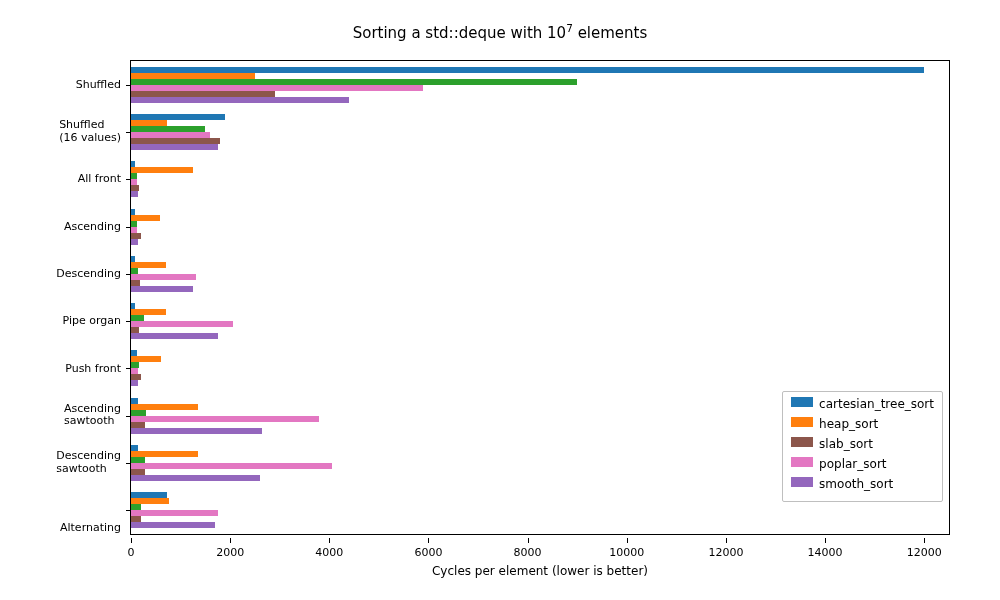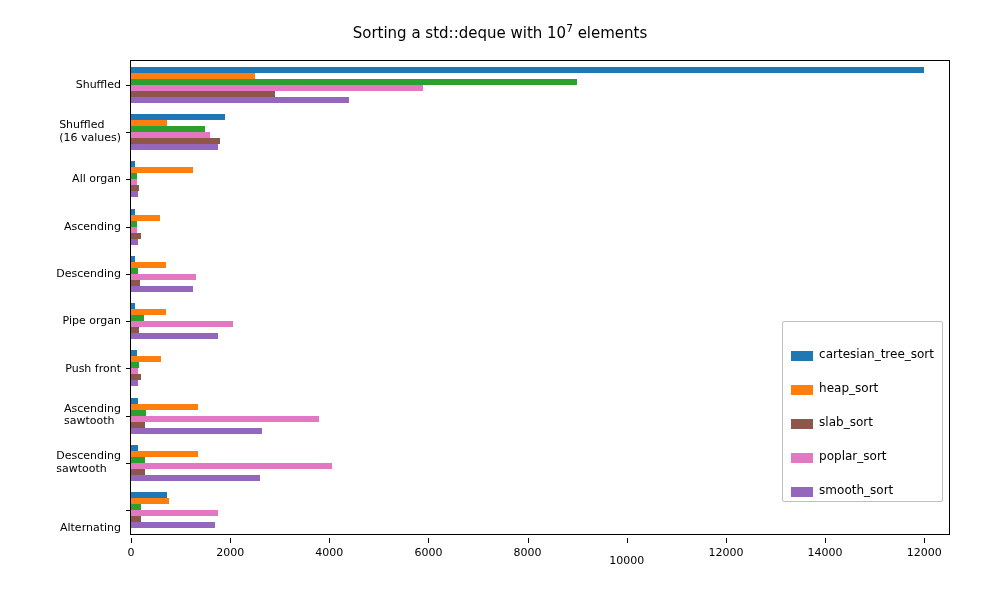--- a/index.html
+++ b/index.html
@@ -89,24 +89,23 @@
     position: absolute;
     background: #fff;
     border: 1px solid #bfbfbf;
     border-radius: 2px;
     font-size: 12px;
     padding: 5px 8px 4px 8px;
     box-sizing: border-box;
   }
   .legend-row {
     display: flex;
-    align-items: flex-end;
+    align-items: flex-start;
     gap: 6px;
     height: 20px;
-    margin-top: 14px;
   }
   .legend-swatch {
     width: 22px;
     height: 10px;
     flex: 0 0 auto;
   }
   .legend-label {
     flex: 1 1 auto;
   }
 </style>
@@ -171,20 +170,21 @@
         <div class="bar" style="background: rgb(227, 119, 194); left: 0px; width: 200.782px; height: 6px; top: 402.05px;"></div>
         <div class="bar" style="background: rgb(140, 86, 75); left: 0px; width: 14.377px; height: 6px; top: 408.05px;"></div>
         <div class="bar" style="background: rgb(148, 103, 189); left: 0px; width: 128.897px; height: 6px; top: 414.05px;"></div>
         <div class="bar" style="background: rgb(31, 119, 180); left: 0px; width: 35.6945px; height: 6px; top: 431.35px;"></div>
         <div class="bar" style="background: rgb(255, 127, 14); left: 0px; width: 37.6776px; height: 6px; top: 437.35px;"></div>
         <div class="bar" style="background: rgb(44, 160, 44); left: 0px; width: 9.91515px; height: 6px; top: 443.35px;"></div>
         <div class="bar" style="background: rgb(227, 119, 194); left: 0px; width: 86.7576px; height: 6px; top: 449.35px;"></div>
         <div class="bar" style="background: rgb(140, 86, 75); left: 0px; width: 9.91515px; height: 6px; top: 455.35px;"></div>
         <div class="bar" style="background: rgb(148, 103, 189); left: 0px; width: 84.2788px; height: 6px; top: 461.35px;"></div>
       </div>
+    <div class="xlabel">Cycles per element (lower is better)</div>
     <div class="legend" id="legend" style="right: 6px; bottom: 32px;">
         <div class="legend-row">
           <div class="legend-swatch" style="background: rgb(31, 119, 180);"></div>
           <div class="legend-label">cartesian_tree_sort</div>
         </div>
         <div class="legend-row">
           <div class="legend-swatch" style="background: rgb(255, 127, 14);"></div>
           <div class="legend-label">heap_sort</div>
         </div>
         <div class="legend-row">
@@ -197,21 +197,21 @@
         </div>
         <div class="legend-row">
           <div class="legend-swatch" style="background: rgb(148, 103, 189);"></div>
           <div class="legend-label">smooth_sort</div>
         </div>
       </div>
   <div class="ytick-label" style="top: 23.65px;">Shuffled</div>
       <div class="ytick" style="top: 23.65px;"></div>
       <div class="ytick-label" style="top: 70.95px;">Shuffled<br>(16 values)</div>
       <div class="ytick" style="top: 70.95px;"></div>
-      <div class="ytick-label" style="top: 118.25px;">All organ</div>
+      <div class="ytick-label" style="top: 118.25px;">All front</div>
       <div class="ytick" style="top: 118.25px;"></div>
       <div class="ytick-label" style="top: 165.55px;">Ascending</div>
       <div class="ytick" style="top: 165.55px;"></div>
       <div class="ytick-label" style="top: 212.85px;">Descending</div>
       <div class="ytick" style="top: 212.85px;"></div>
       <div class="ytick-label" style="top: 260.15px;">Pipe organ</div>
       <div class="ytick" style="top: 260.15px;"></div>
       <div class="ytick-label" style="top: 308px;">Push front</div>
       <div class="ytick" style="top: 307.45px;"></div>
       <div class="ytick-label" style="top: 354.75px;">Ascending<br>sawtooth</div>
@@ -224,21 +224,21 @@
       <div class="xtick-label" style="left: 0px;">0</div>
       <div class="xtick" style="left: 99.1515px;"></div>
       <div class="xtick-label" style="left: 99.1515px;">2000</div>
       <div class="xtick" style="left: 198.303px;"></div>
       <div class="xtick-label" style="left: 198.303px;">4000</div>
       <div class="xtick" style="left: 297.455px;"></div>
       <div class="xtick-label" style="left: 297.455px; text-align: center;">6000</div>
       <div class="xtick" style="left: 396.606px;"></div>
       <div class="xtick-label" style="left: 396.606px;">8000</div>
       <div class="xtick" style="left: 495.758px;"></div>
-      <div class="xtick-label" style="left: 495.758px; margin-top: 8px;">10000</div>
+      <div class="xtick-label" style="left: 495.758px;">10000</div>
       <div class="xtick" style="left: 594.909px;"></div>
       <div class="xtick-label" style="left: 594.909px;">12000</div>
       <div class="xtick" style="left: 694.061px;"></div>
       <div class="xtick-label" style="left: 694.061px;">14000</div>
       <div class="xtick" style="left: 793.212px;"></div>
       <div class="xtick-label" style="left: 793.212px;">12000</div>
     </div>
 </div>
 
 </body></html>

